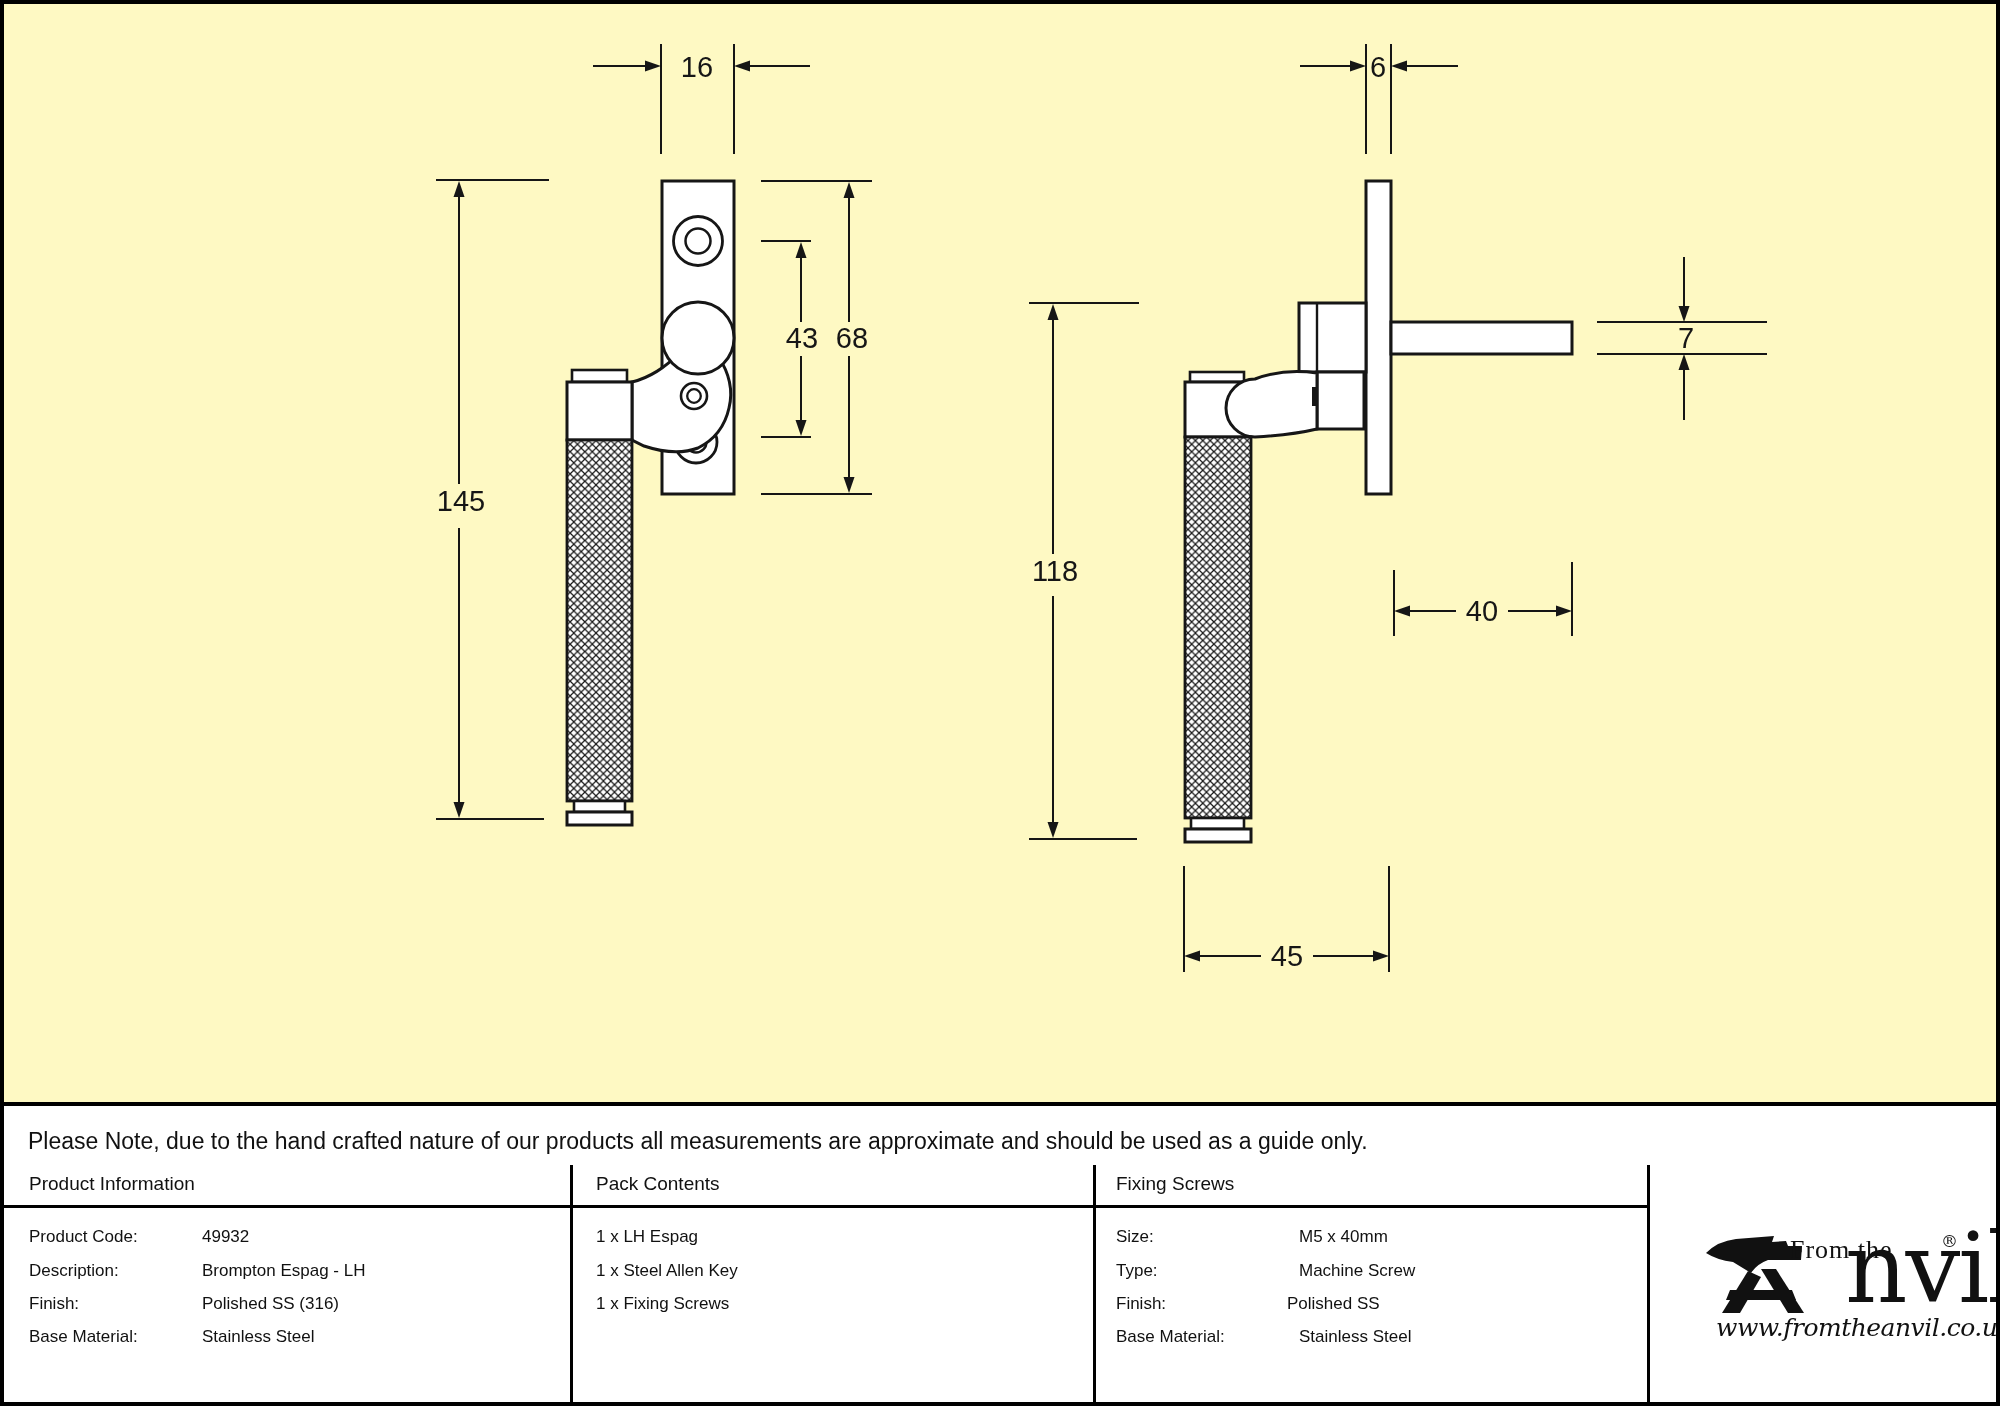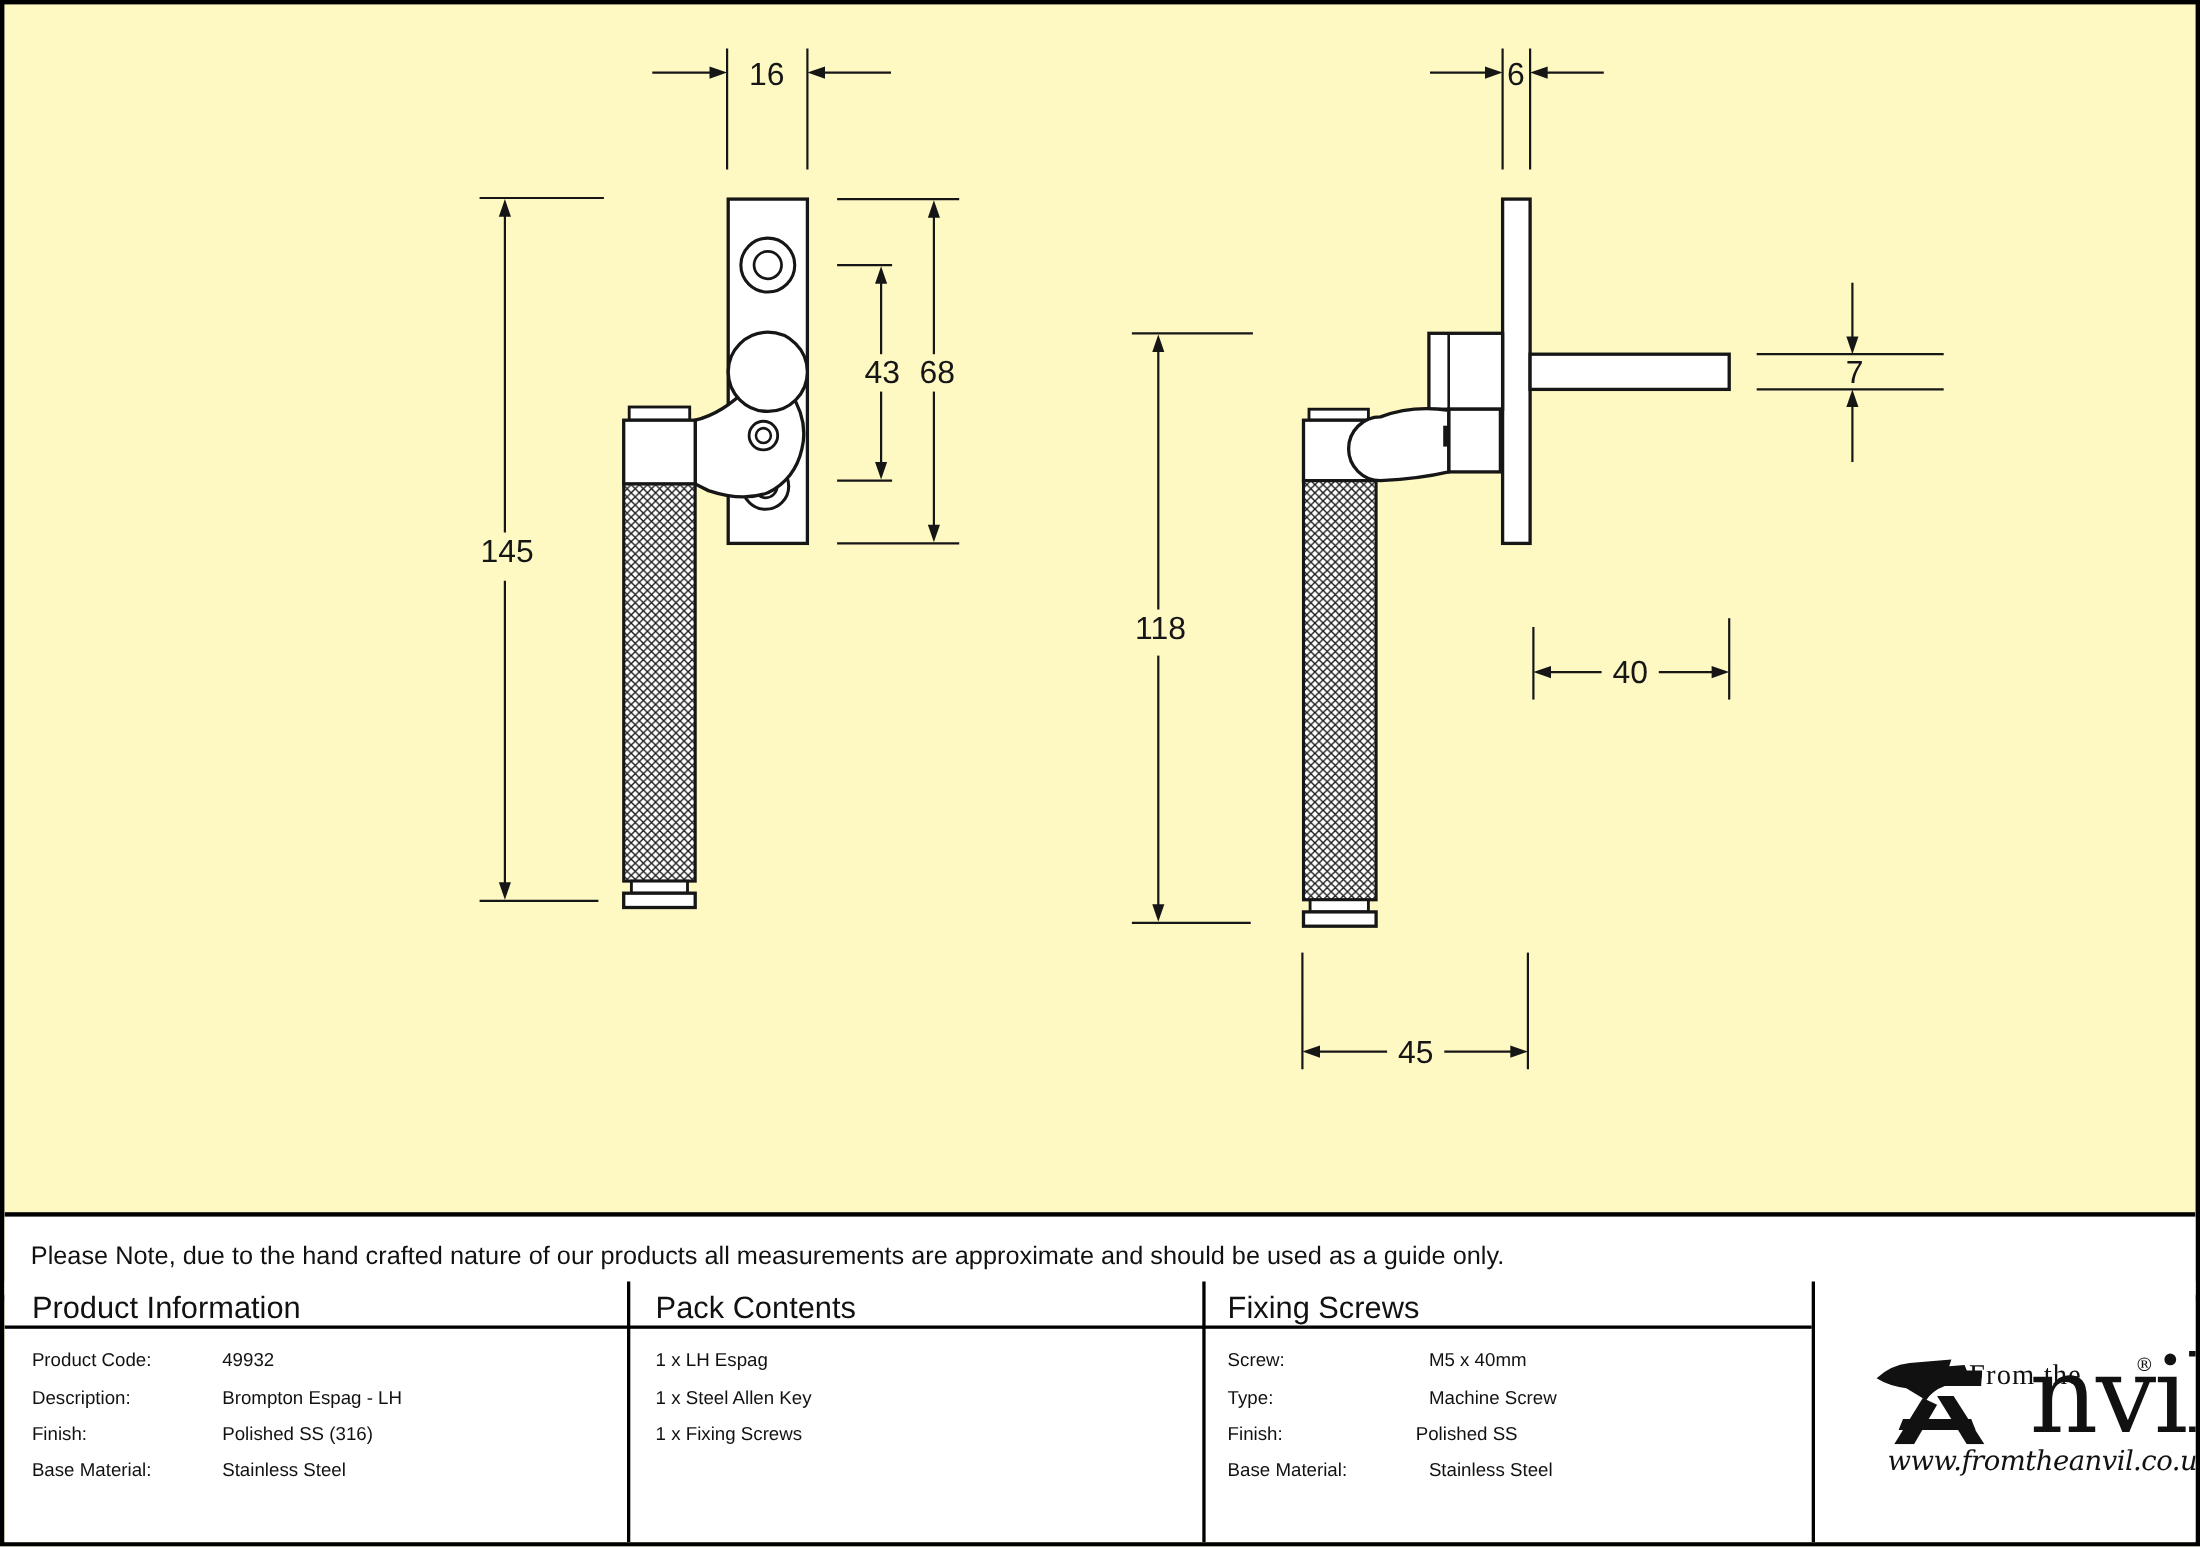--- a/index.html
+++ b/index.html
@@ -11,21 +11,21 @@
   svg.drawing{position:absolute;top:0;left:0;}
   svg text{font-family:"Liberation Sans", sans-serif;fill:#161616;}
   .note-row{
     position:absolute;top:1098px;left:0;width:100%;height:80px;
     border-top:4px solid #000;border-bottom:5px solid #000;box-sizing:border-box;
     display:flex;align-items:center;padding-left:24px;font-size:23px;background:#fff;
   }
   .info-table{position:absolute;top:1161px;left:0;right:0;bottom:0;background:#fff;}
   .vdiv{position:absolute;top:0;bottom:0;width:3px;background:#000;}
   .hdr-underline{position:absolute;top:40px;left:0;width:1643px;height:3px;background:#000;}
-  .th{position:absolute;top:8px;font-size:28px;}
+  .th{position:absolute;top:8px;font-size:19px;}
   .cell-text{position:absolute;font-size:17px;white-space:nowrap;}
   .logo{position:absolute;}
   .logo-fromthe{font-family:"Liberation Serif", serif;font-size:26px;letter-spacing:1px;}
   .logo-word{font-family:"DejaVu Serif", serif;font-size:97px;line-height:1;font-weight:500;letter-spacing:-2px;}
   .logo-reg{font-family:"DejaVu Serif", serif;font-size:17px;}
   .logo-url{font-family:"DejaVu Serif", serif;font-style:italic;font-size:25px;letter-spacing:-0.5px;font-weight:500;}
 </style>
 </head>
 <body>
 
@@ -177,21 +177,21 @@
     <div class="cell-text" style="left:198px;top:96px;">Brompton Espag - LH</div>
     <div class="cell-text" style="left:25px;top:129px;">Finish:</div>
     <div class="cell-text" style="left:198px;top:129px;">Polished SS (316)</div>
     <div class="cell-text" style="left:25px;top:162px;">Base Material:</div>
     <div class="cell-text" style="left:198px;top:162px;">Stainless Steel</div>
 
     <div class="cell-text" style="left:592px;top:62px;">1 x LH Espag</div>
     <div class="cell-text" style="left:592px;top:96px;">1 x Steel Allen Key</div>
     <div class="cell-text" style="left:592px;top:129px;">1 x Fixing Screws</div>
 
-    <div class="cell-text" style="left:1112px;top:62px;">Screw:</div>
+    <div class="cell-text" style="left:1112px;top:62px;">Size:</div>
     <div class="cell-text" style="left:1295px;top:62px;text-align:right;">M5 x 40mm</div>
     <div class="cell-text" style="left:1112px;top:96px;">Type:</div>
     <div class="cell-text" style="left:1295px;top:96px;">Machine Screw</div>
     <div class="cell-text" style="left:1112px;top:129px;">Finish:</div>
     <div class="cell-text" style="left:1239px;top:129px;margin-left:44px;">Polished SS</div>
     <div class="cell-text" style="left:1112px;top:162px;">Base Material:</div>
     <div class="cell-text" style="left:1295px;top:162px;">Stainless Steel</div>
 
     <div>
       <svg class="logo" style="left:1700px;top:68px;" width="102" height="80" viewBox="0 0 102 80">

